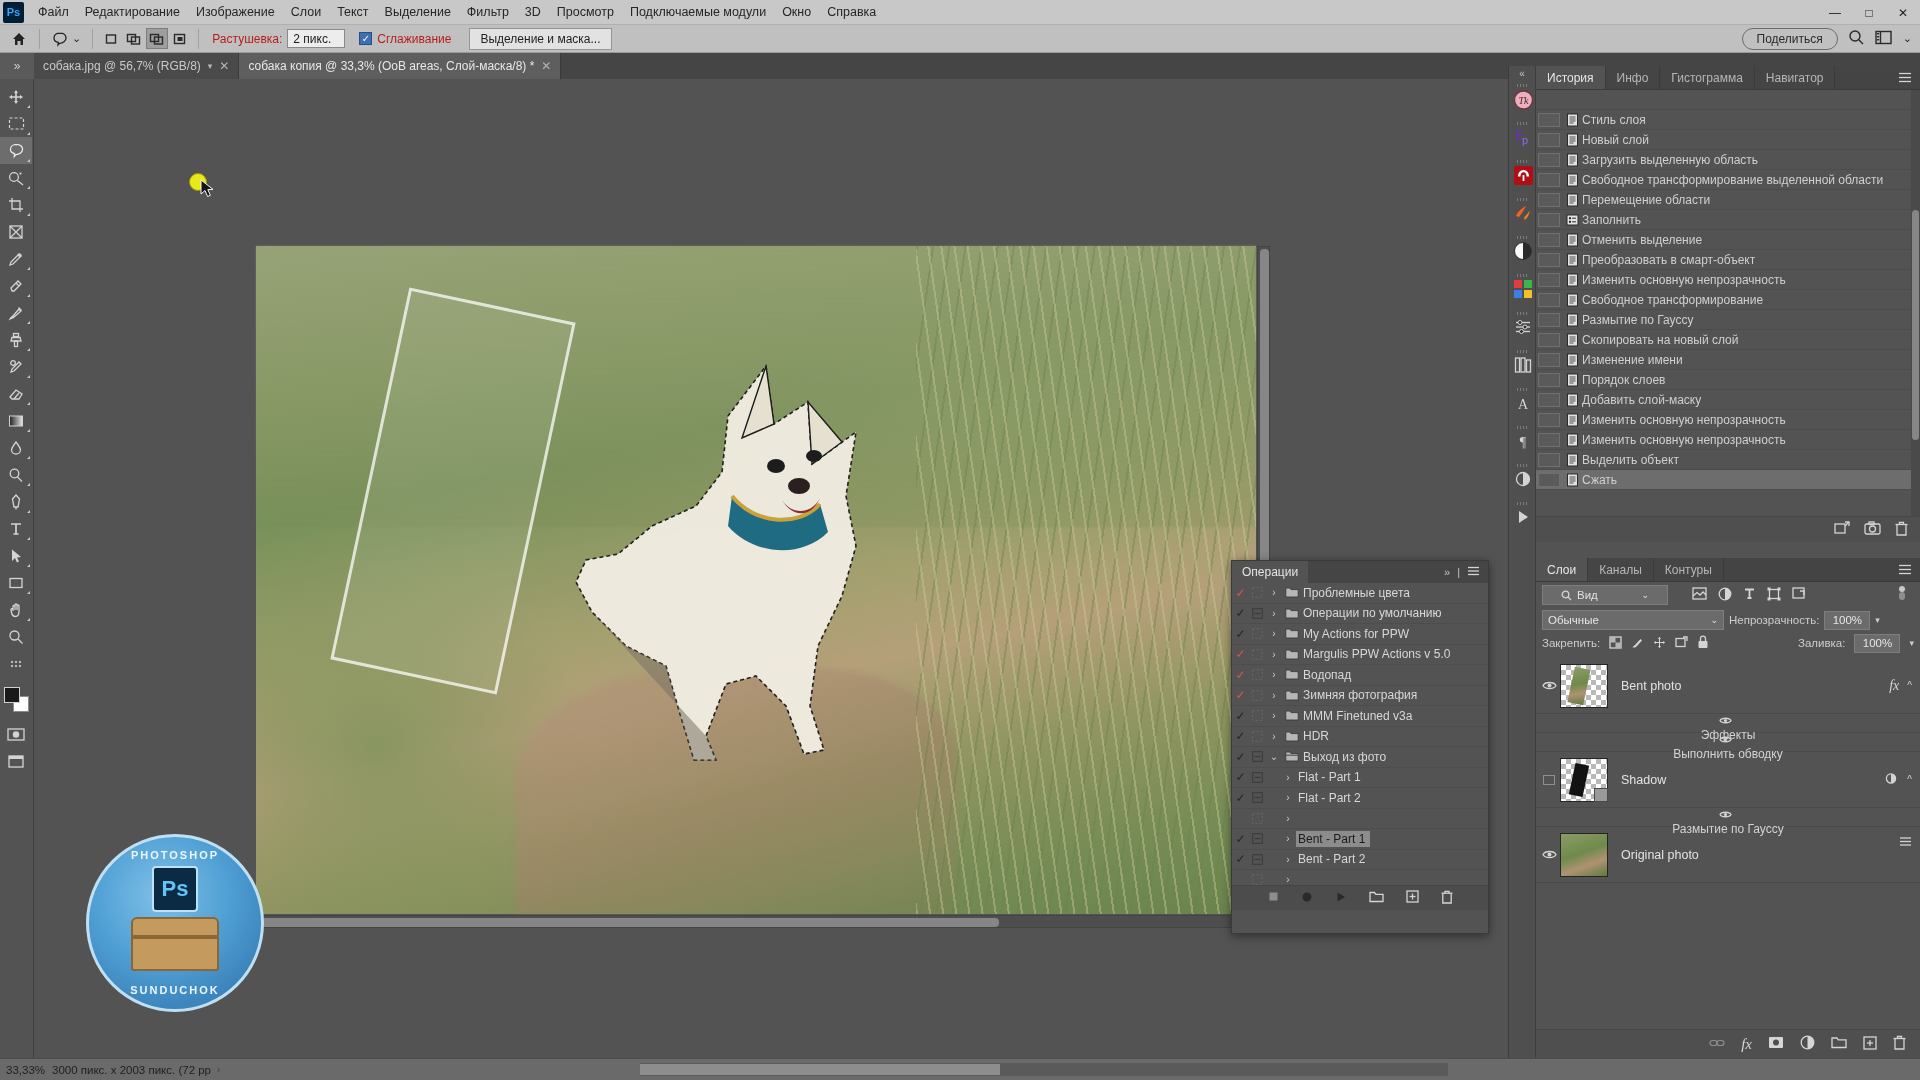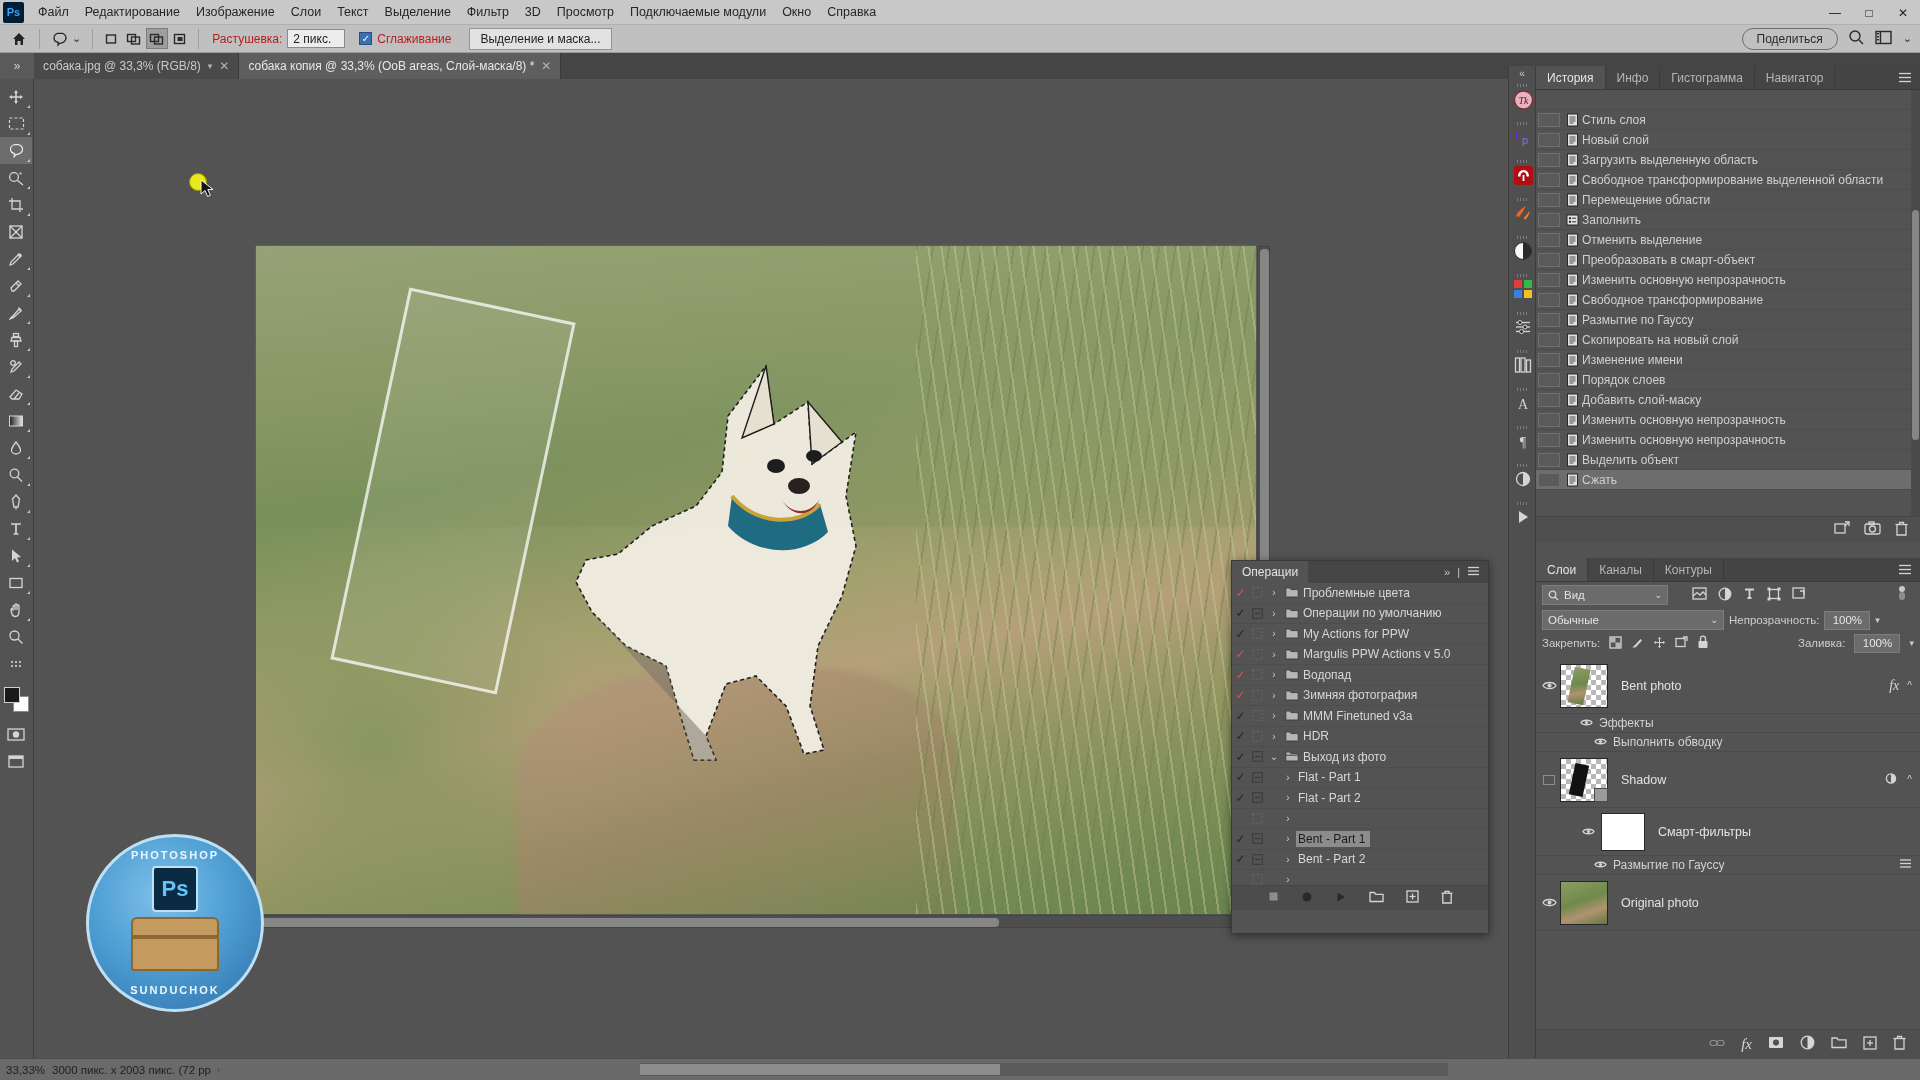--- a/index.html
+++ b/index.html
@@ -273,21 +273,21 @@
     border-top: 1px solid #474747;
   }
 
   .layers-panel { position: absolute; left: 0; right: 0; top: 492px; bottom: 0; background: #535353; }
   .lay-toolrow {
     height: 26px; display: flex; align-items: center; gap: 6px; padding: 0 6px;
   }
   .lay-filter {
     display: flex; align-items: center; gap: 5px;
     background: #6b6b6b; border: 1px solid #7d7d7d; height: 20px;
-    width: 126px; padding: 0 5px; font-size: 11.5px; color: #e0e0e0;
+    width: 126px; padding: 0 18px; font-size: 11.5px; color: #e0e0e0;
   }
   .lay-filter .caret { margin-left: auto; font-size: 9px; }
   .lay-kinds { display: flex; align-items: center; gap: 11px; margin-left: 18px; }
   .lay-blendrow { height: 24px; display: flex; align-items: center; gap: 5px; padding: 0 6px; }
   .sel-blend {
     background: #6b6b6b; border: 1px solid #7d7d7d; height: 20px; width: 182px;
     display: flex; align-items: center; padding: 0 5px; font-size: 11.5px; color: #e6e6e6;
   }
   .sel-blend .caret { margin-left: auto; font-size: 9px; }
   .num-box {
@@ -306,21 +306,21 @@
   .thumb { width: 48px; height: 44px; border: 1px solid #262626; background: #808080; margin-right: 3px; flex: none; }
   .thumb.checker {
     background-image:
       linear-gradient(45deg, #b8b8b8 25%, transparent 25%, transparent 75%, #b8b8b8 75%),
       linear-gradient(45deg, #b8b8b8 25%, #fff 25%, #fff 75%, #b8b8b8 75%);
     background-size: 10px 10px; background-position: 0 0, 5px 5px; background-color:#fff;
   }
   .link-ico { width: 14px; display:flex; align-items:center; justify-content:center; }
   .layer-name { font-size: 12.5px; color: #e2e2e2; margin-left: 10px; }
   .layer-right { margin-left: auto; display: flex; align-items: center; gap: 8px; padding-right: 8px; color:#d6d6d6; }
-  .sub-row { height: 19px; display: flex; align-items: center; font-size: 12px; color: #d2d2d2; border-bottom:1px solid #4a4a4a;}
+  .sub-row { height: 19px; display: flex; align-items: center; font-size: 12px; color: #d2d2d2; border-bottom:1px solid #4a4a4a;flex-direction:column;}
   .layers-footer {
     position: absolute; left: 0; right: 0; bottom: 0; height: 29px; background: #4f4f4f;
     display: flex; align-items: center; justify-content: flex-end; gap: 16px; padding-right: 14px;
     border-top: 1px solid #464646;
   }
 
   
   .actions-panel {
     position: absolute; left: 1231px; top: 560px; width: 258px; height: 374px;
     background: #535353; border: 1px solid #3a3a3a; box-shadow: 0 2px 9px rgba(0,0,0,0.45);
@@ -445,21 +445,21 @@
             <rect x="2" y="9" width="2.2" height="1.4" fill="#2a2a2a"></rect>
           </svg>
       </span>
       <span style="color:#2a2a2a;font-size:11px;">⌄</span>
     </div>
   </div>
 
   <div class="tabbar">
     <div class="tab-arrows">»</div>
     <div class="doc-tab">
-      <span>собака.jpg @ 33,3% (RGB/8)</span>
+      <span>собака.jpg @ 56,7% (RGB/8)</span>
       <span class="tab-caret">▾</span>
       <span class="tab-x">✕</span>
     </div>
     <div class="doc-tab active">
       <span>собака копия @ 33,3% (OoB areas, Слой-маска/8) *</span>
       <span class="tab-x">✕</span>
     </div>
   </div>
 
   <div class="toolbar">
@@ -1219,31 +1219,20 @@
           <span class="layer-right">
             <span>
               <svg width="15" height="13" viewBox="0 0 15 13">
                   <circle cx="7" cy="6.5" r="4.6" class="ico"></circle>
                   <path d="M7 1.9 A4.6 4.6 0 0 1 7 11.1 Z" fill="#d4d4d4"></path>
                 </svg>
             </span>
             <span style="font-size:10px;">^</span>
           </span>
         </div>
-        <div class="layer-row" style="height:48px;">
-          <span style="width:44px;"></span>
-          <span style="margin-right:6px;">
-            <svg width="13" height="9" viewBox="0 0 13 9">
-                <path d="M1 4.5 C2.5 1.5 10.5 1.5 12 4.5 C10.5 7.5 2.5 7.5 1 4.5 Z" class="ico" stroke-width="1"></path>
-                <circle cx="6.5" cy="4.5" r="1.6" fill="#d4d4d4"></circle>
-              </svg>
-          </span>
-          <span class="thumb" style="background:#fff;border:1px solid #2a2a2a;width:44px;height:38px;"></span>
-          <span class="layer-name">Смарт-фильтры</span>
-        </div>
         <div class="sub-row">
           <span style="width:58px;"></span>
           <span style="margin-right:6px;">
             <svg width="13" height="9" viewBox="0 0 13 9">
                 <path d="M1 4.5 C2.5 1.5 10.5 1.5 12 4.5 C10.5 7.5 2.5 7.5 1 4.5 Z" class="ico" stroke-width="1"></path>
                 <circle cx="6.5" cy="4.5" r="1.6" fill="#d4d4d4"></circle>
               </svg>
           </span>
           <span>Размытие по Гауссу</span>
           <span style="margin-left:auto;padding-right:8px;">

